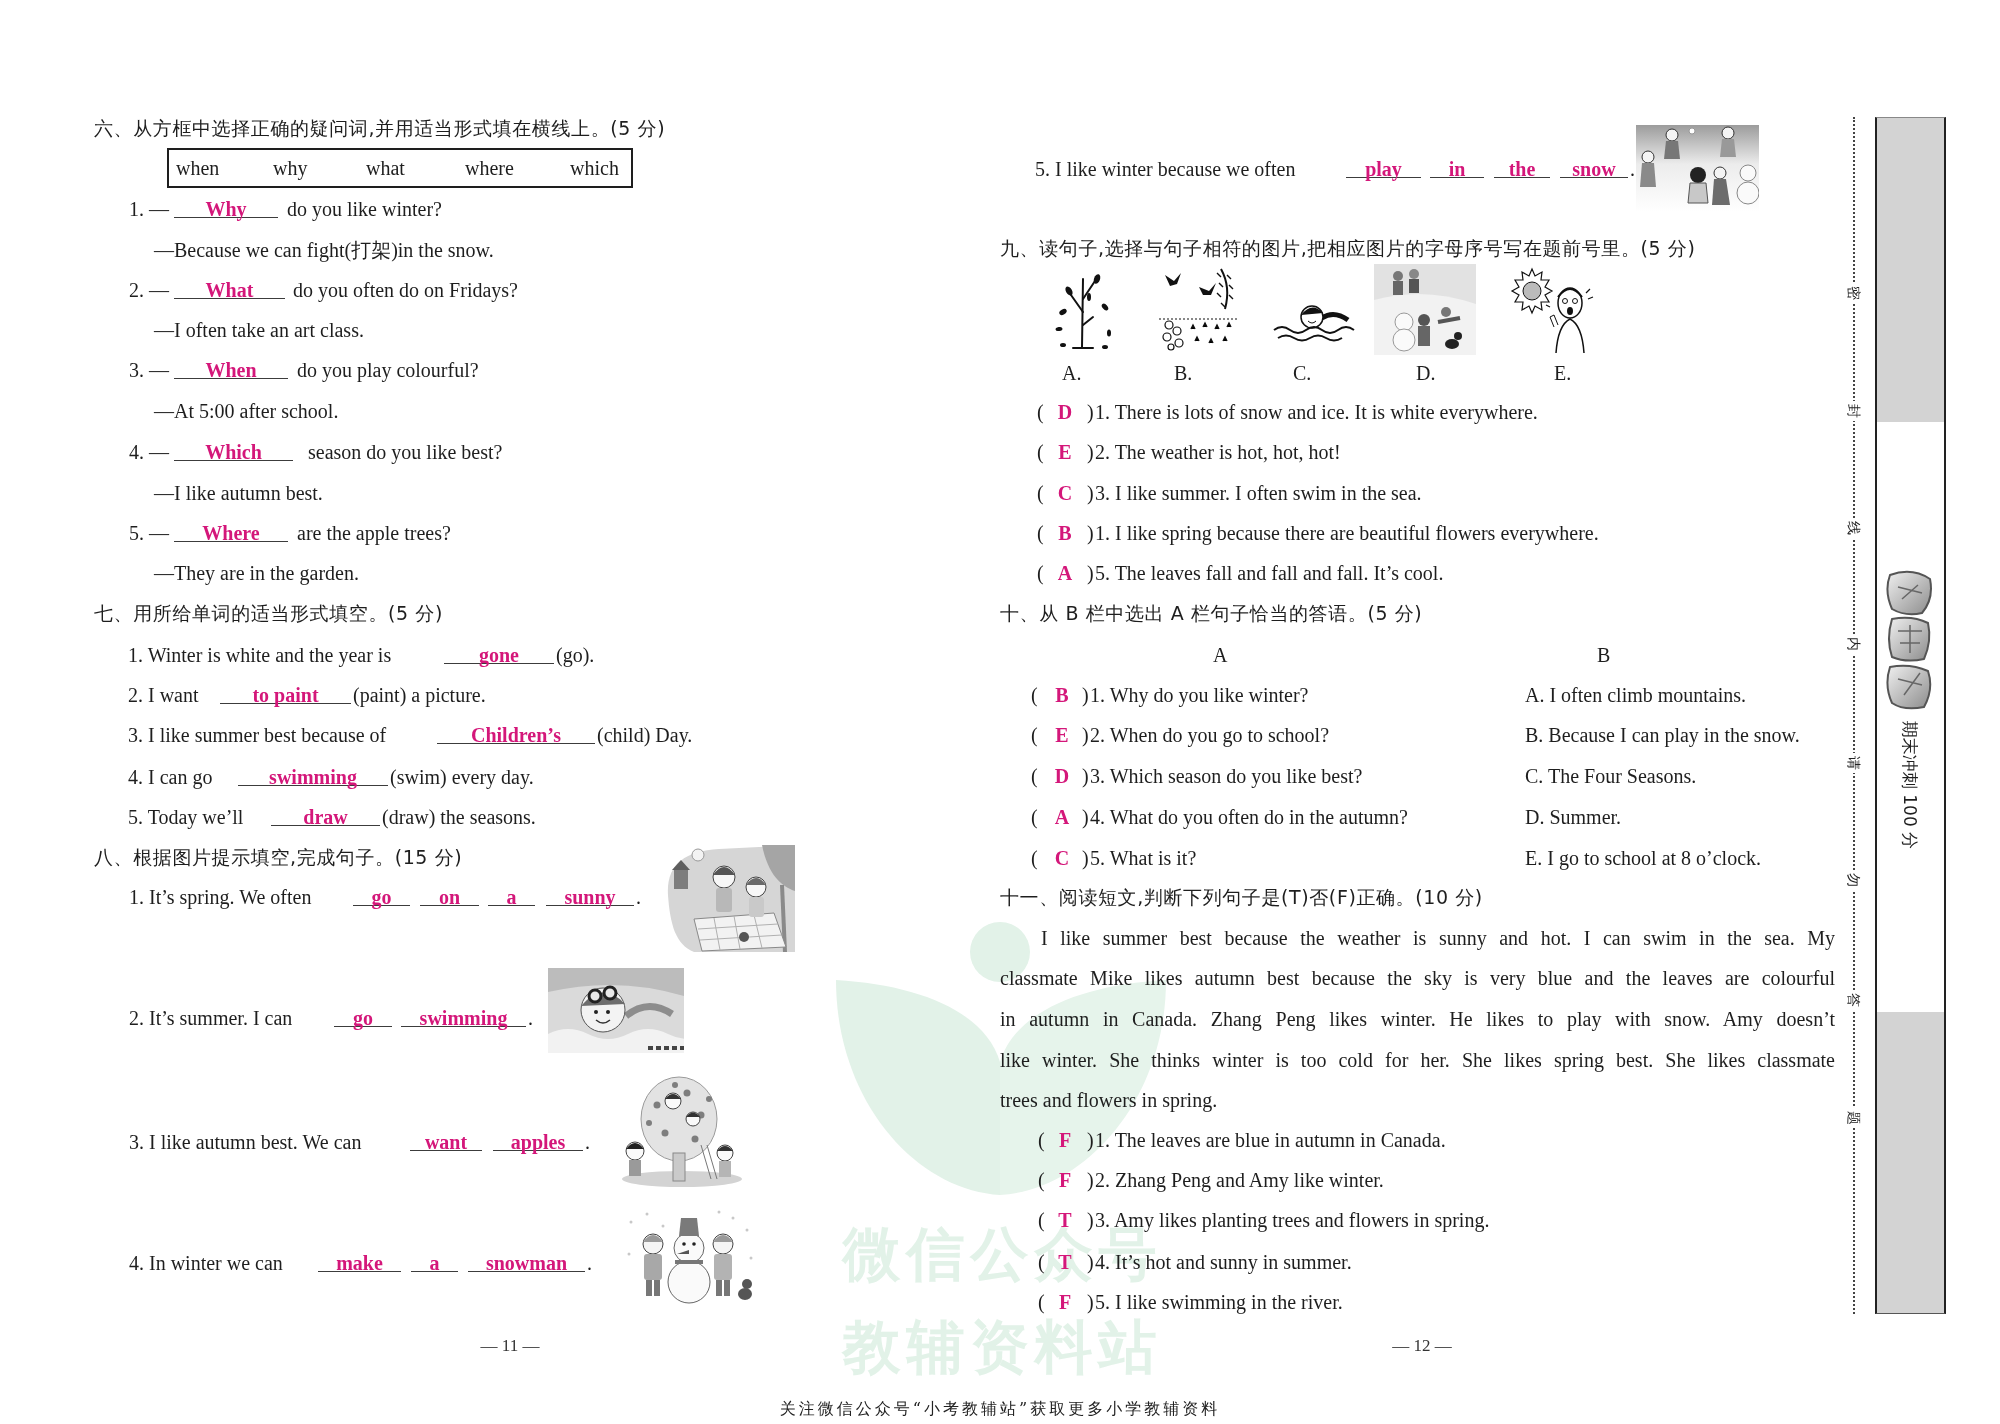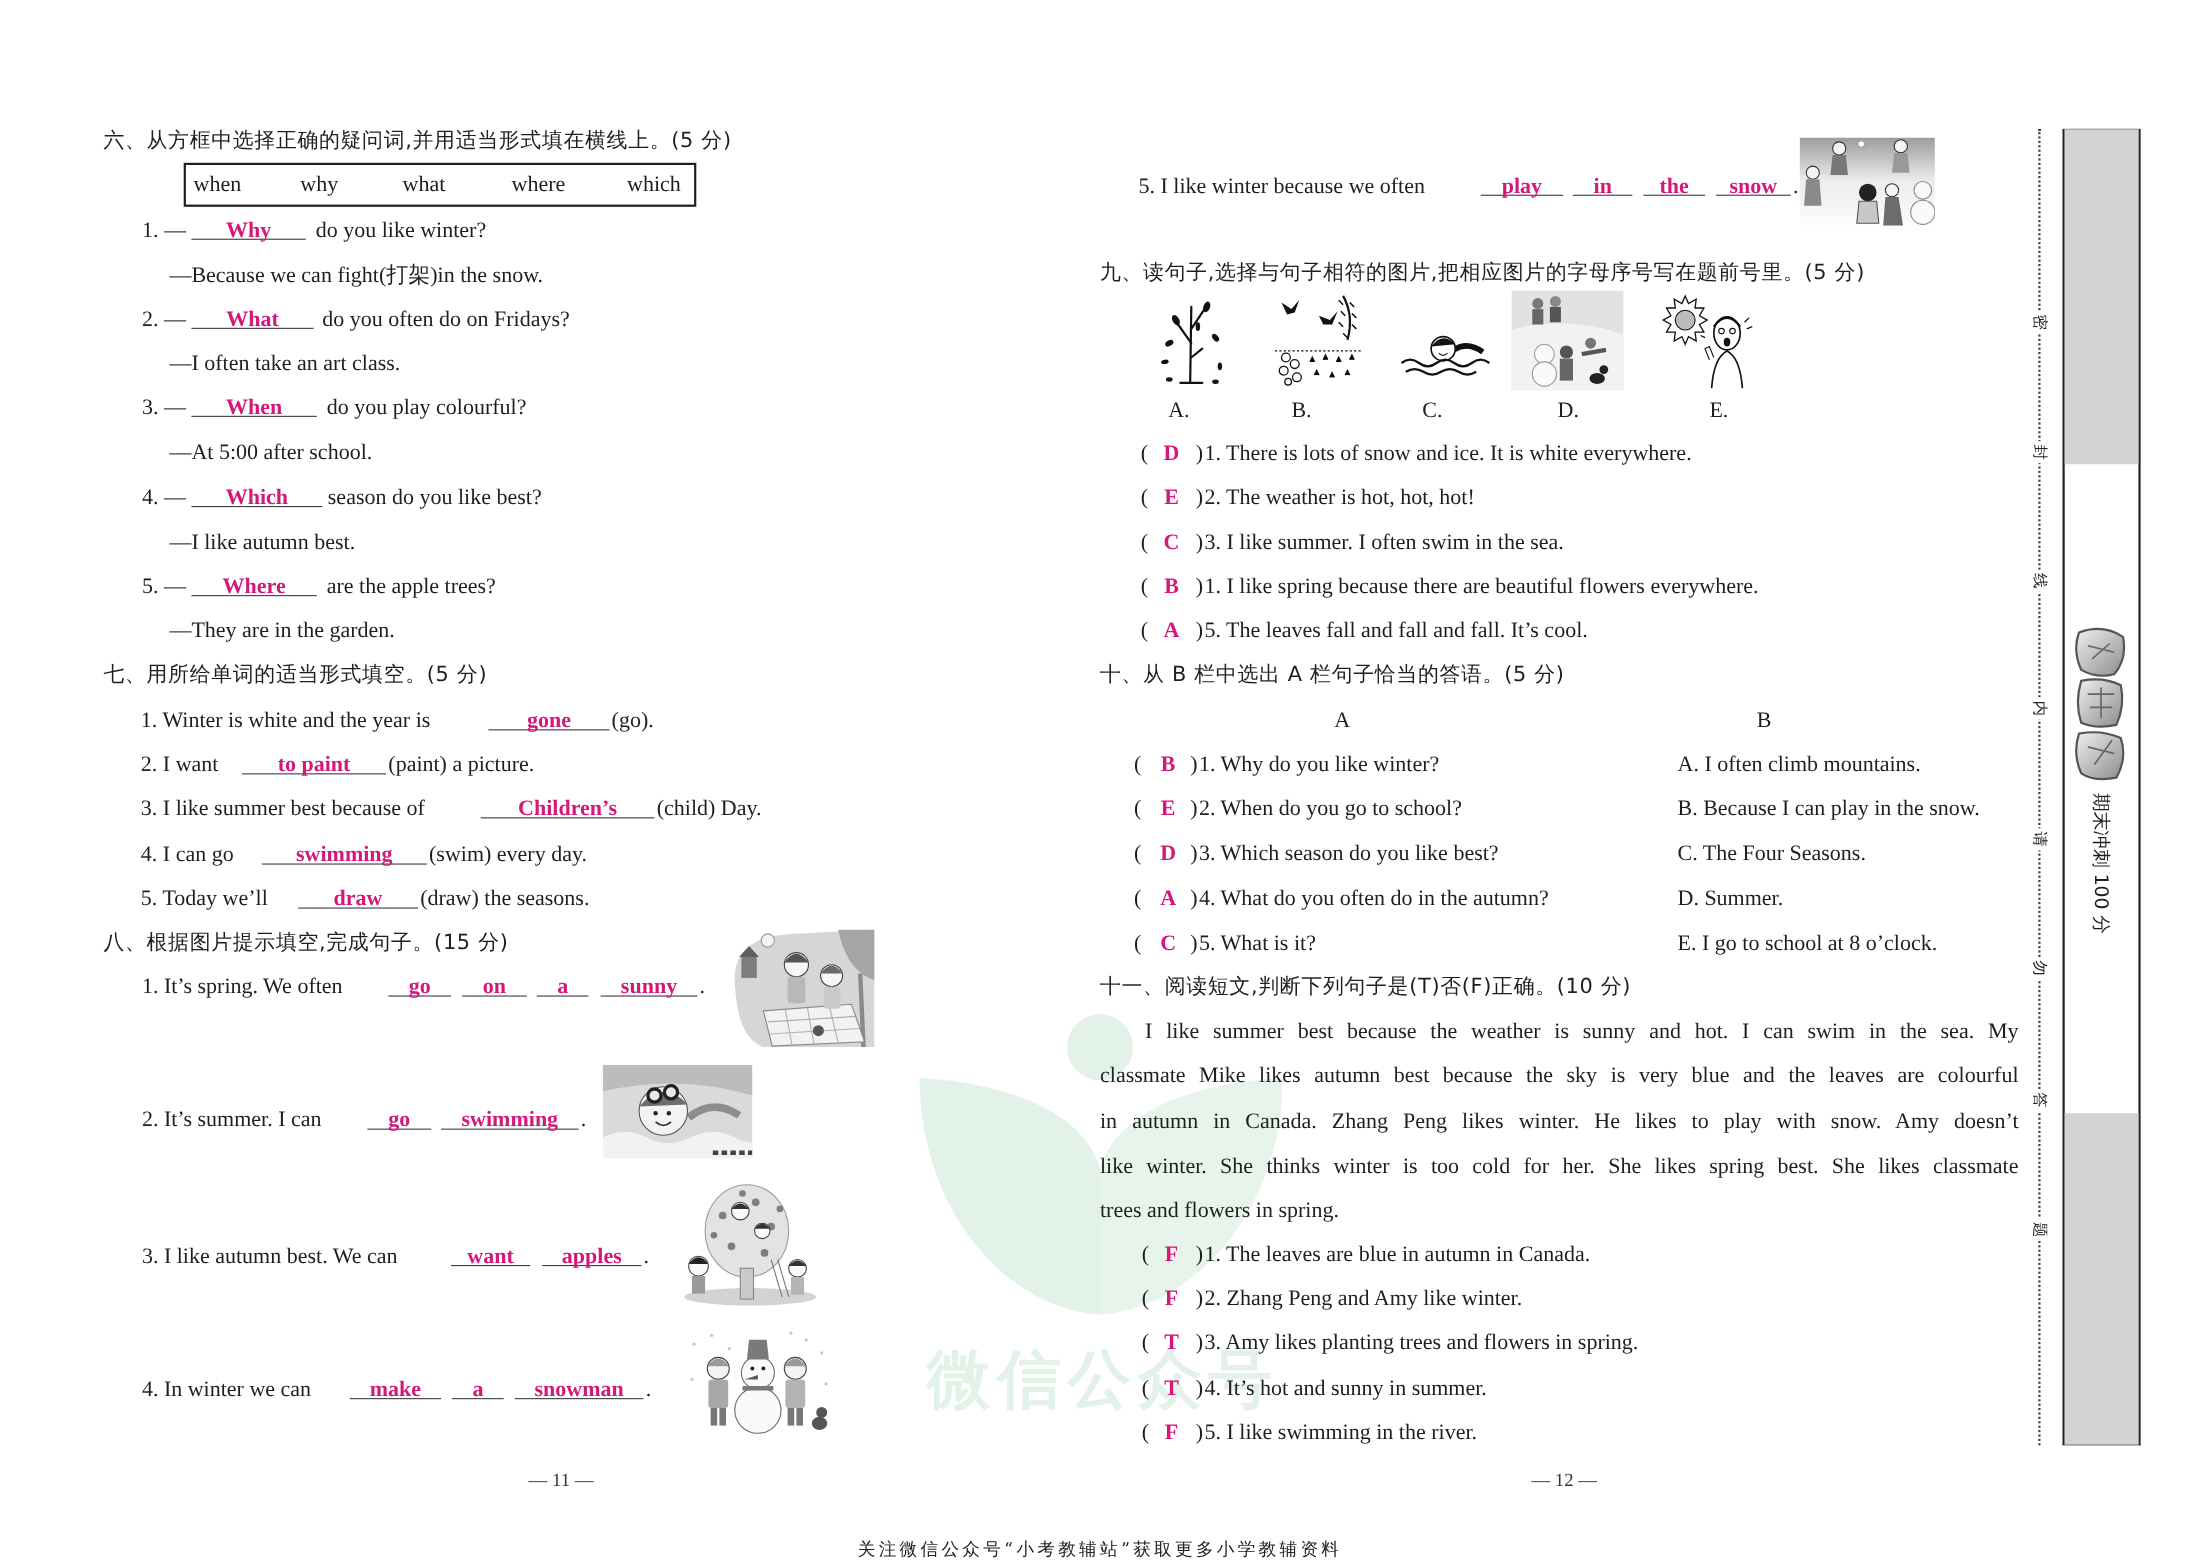--- a/index.html
+++ b/index.html
@@ -39,20 +39,21 @@
 <body>
 
 <div id="page">
 
   <svg class="wm" viewBox="820 915 370 300">
     <circle cx="1000" cy="952" r="30" fill="#e2f2e8"></circle>
     <path d="M1000,1195 C915,1190 836,1100 836,980 C920,985 985,1012 1000,1062 Z" fill="#e2f2e8"></path>
     <path d="M1000,1195 C1085,1190 1166,1100 1166,980 C1080,985 1015,1012 1000,1062 Z" fill="#e6f4eb"></path>
   </svg>
   <div class="wm-text" style="top:1224px">微信公众号</div>
+  <div class="wm-text" style="top:1317px">教辅资料站</div>
 
   <section>
 
     <div>
       <div class="hd" style="left:94px;top:115px">六、从方框中选择正确的疑问词,并用适当形式填在横线上。(5 分)</div>
       <div class="wordbox">
         <span class="t" style="left:7px;top:5px">when</span>
         <span class="t" style="left:104px;top:5px">why</span>
         <span class="t" style="left:197px;top:5px">what</span>
         <span class="t" style="left:296px;top:5px">where</span>
@@ -73,21 +74,21 @@
       </div>
       <div>
         <span class="t" style="left:129px;top:357px">3. —</span>
         <span class="blank" style="left:174px;top:357px;width:114px">When</span>
         <span class="t" style="left:297px;top:357px">do you play colourful?</span>
         <span class="t" style="left:154px;top:398px">—At 5:00 after school.</span>
       </div>
       <div>
         <span class="t" style="left:129px;top:439px">4. —</span>
         <span class="blank" style="left:174px;top:439px;width:119px">Which</span>
-        <span class="t" style="left:298px;top:439px">season do you like best?</span>
+        <span class="t" style="left:308px;top:439px">season do you like best?</span>
         <span class="t" style="left:154px;top:480px">—I like autumn best.</span>
       </div>
       <div>
         <span class="t" style="left:129px;top:520px">5. —</span>
         <span class="blank" style="left:174px;top:520px;width:114px">Where</span>
         <span class="t" style="left:297px;top:520px">are the apple trees?</span>
         <span class="t" style="left:154px;top:560px">—They are in the garden.</span>
       </div>
     </div>
 

